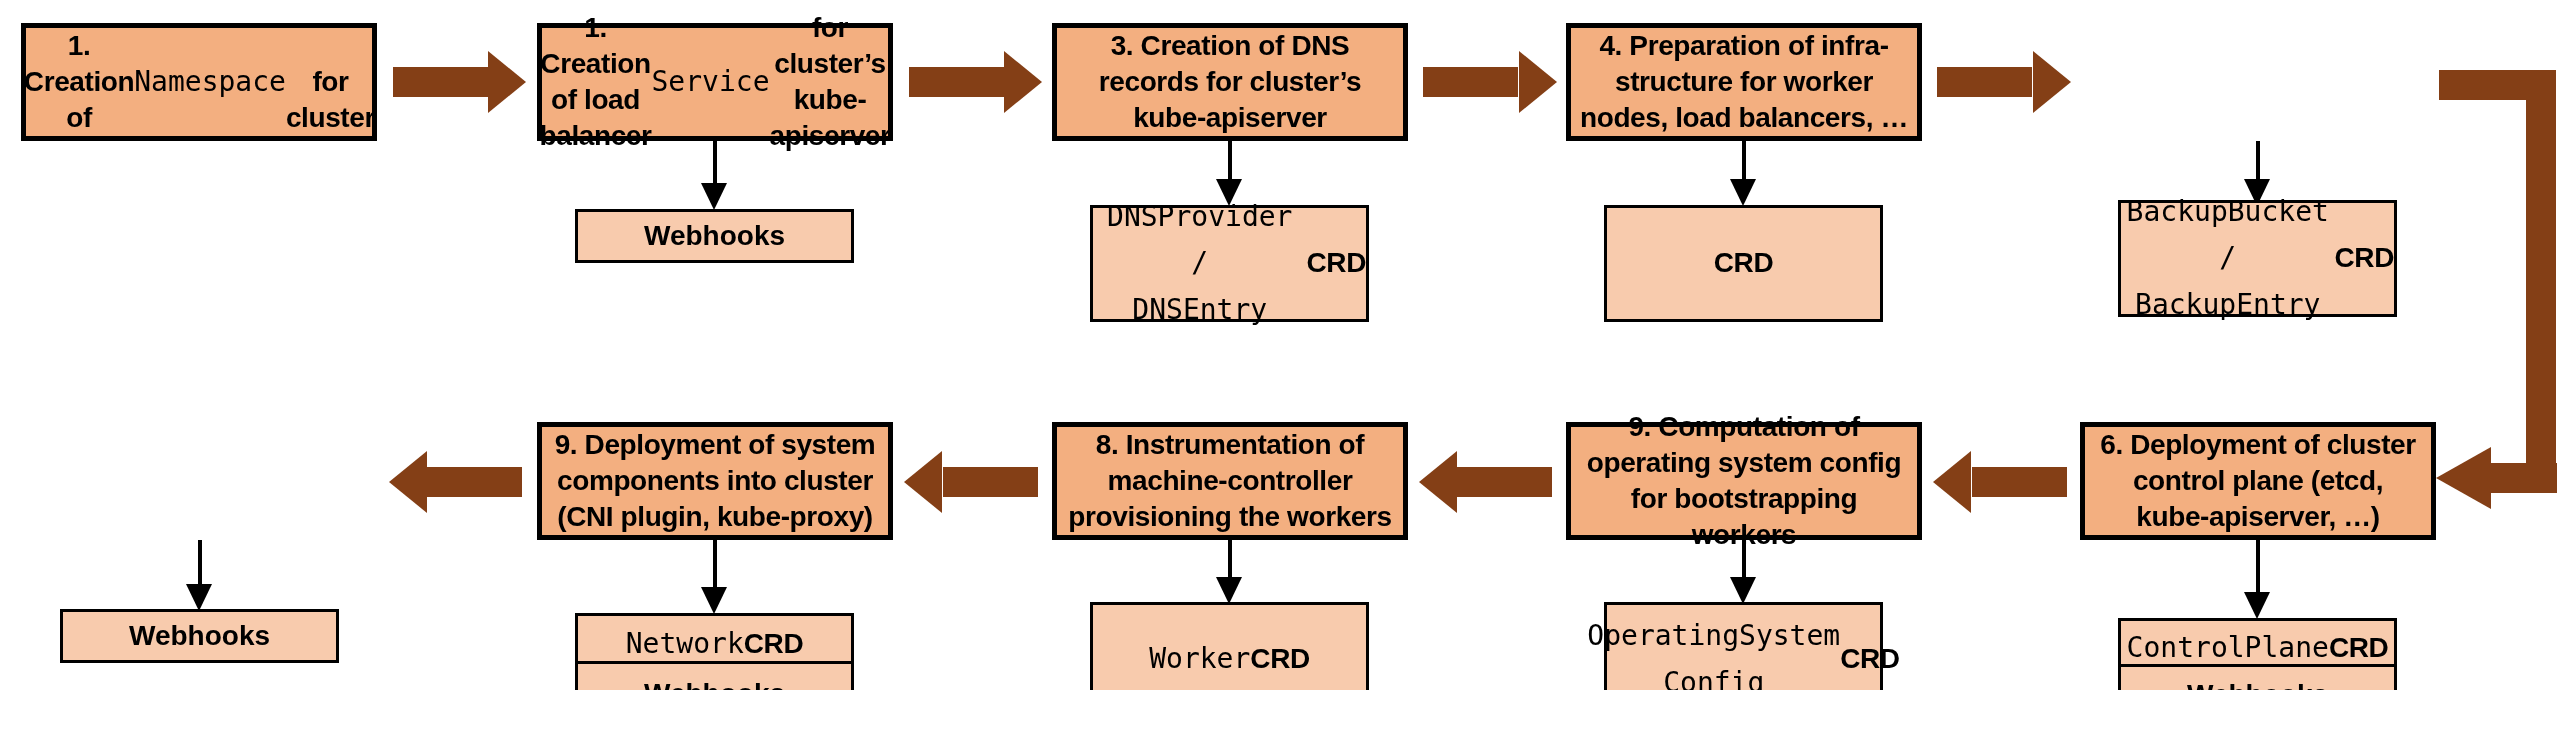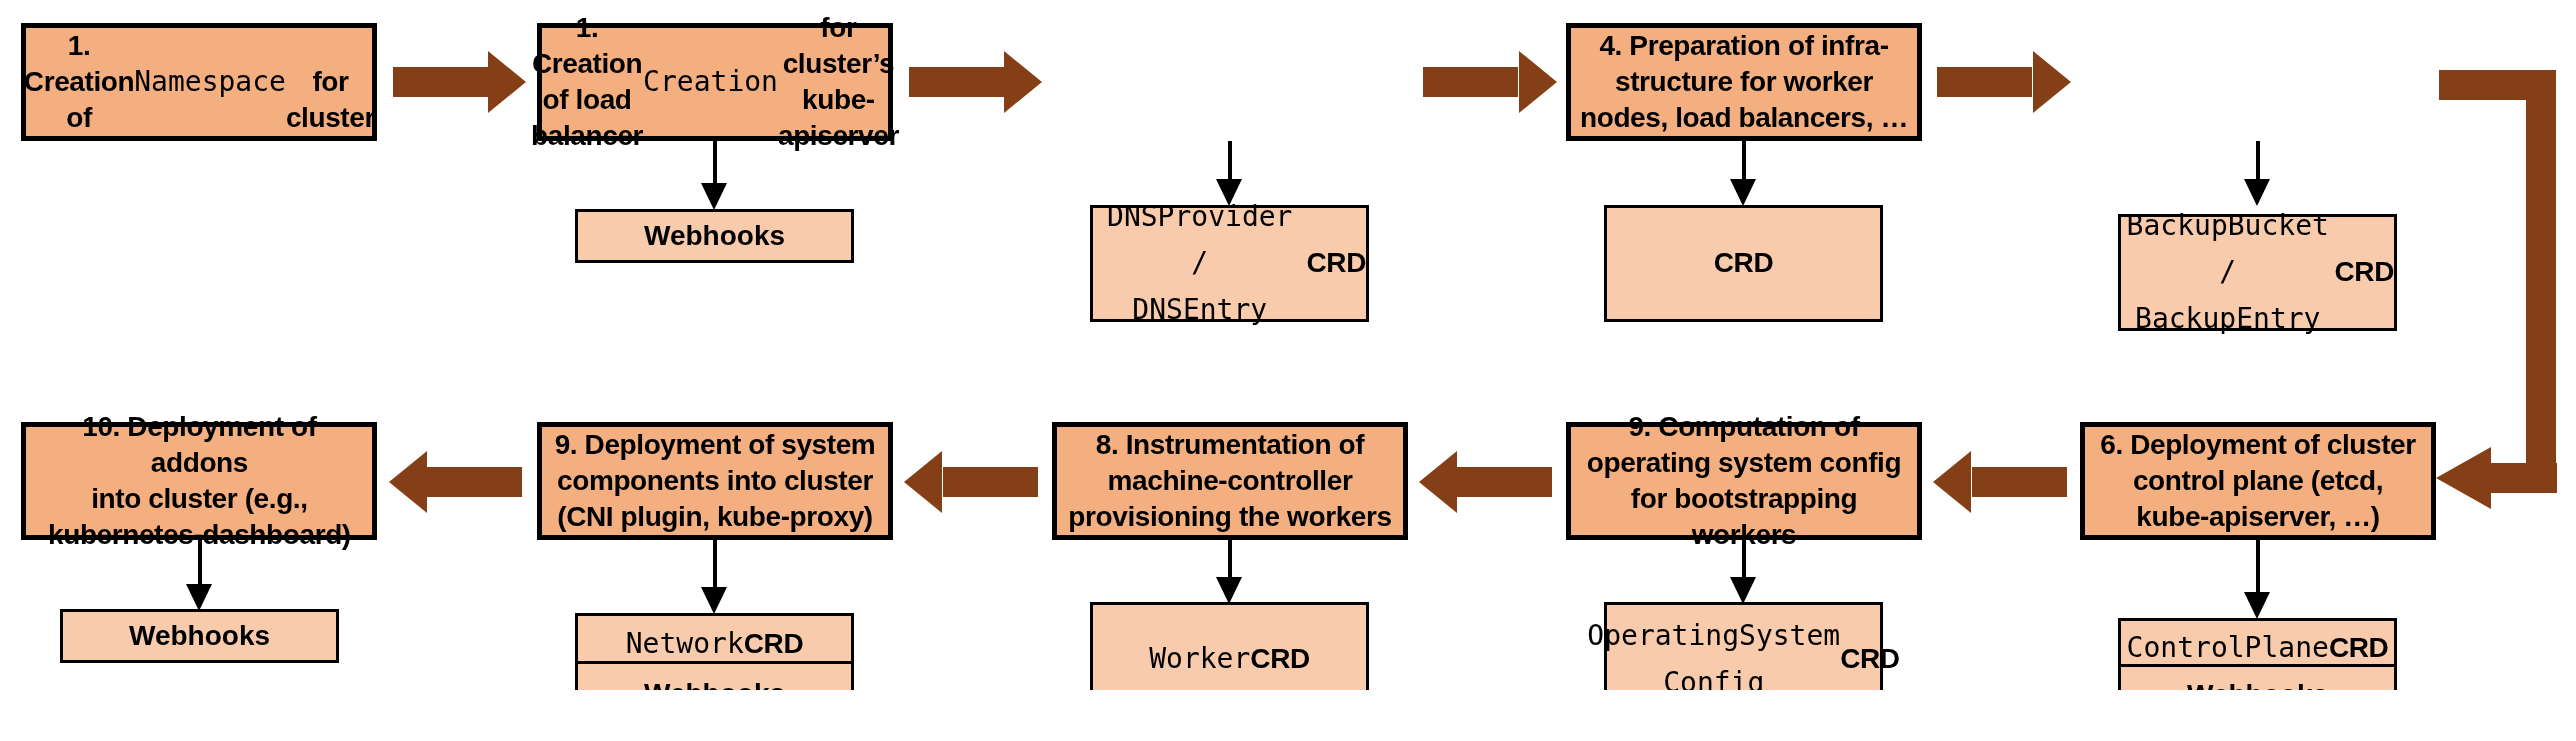--- a/index.html
+++ b/index.html
@@ -54,41 +54,41 @@
 </style>
 </head>
 <body>
 
 <div id="stage">
 
   <div class="mainbox" style="left:21.4px;top:23px"><span>1. Creation of
 </span><span class="mono">Namespace</span><span>
 for cluster</span></div>
   <div class="mainbox" style="left:537px;top:23px"><span>1. Creation of load
-balancer </span><span class="mono">Creation</span><span> for
+balancer </span><span class="mono">Service</span><span> for
 cluster’s kube-apiserver</span></div>
+  <div class="mainbox" style="left:1052px;top:23px"><span>3. Creation of DNS
+records for cluster’s
+kube-apiserver</span></div>
   <div class="mainbox" style="left:1566px;top:23px"><span>4. Preparation of infra-
 structure for worker
 nodes, load balancers, …</span></div>
 
   <div class="mainbox" style="left:2080px;top:422px"><span>6. Deployment of cluster
 control plane (etcd,
 kube-apiserver, …)</span></div>
   <div class="mainbox" style="left:1566px;top:422px"><span>9. Computation of
 operating system config
 for bootstrapping workers</span></div>
   <div class="mainbox" style="left:1052px;top:422px"><span>8. Instrumentation of
 machine-controller
 provisioning the workers</span></div>
   <div class="mainbox" style="left:537px;top:422px"><span>9. Deployment of system
 components into cluster
 (CNI plugin, kube-proxy)</span></div>
-  <div class="mainbox" style="left:21.4px;top:422px"><span>10. Deployment of addons
-into cluster (e.g.,
-kubernetes-dashboard)</span></div>
 
   <div>
     <div class="barrow-body" style="left:393px;top:67px;width:95px"></div>
     <div class="barrow-head-right" style="left:488px;top:51px"></div>
   </div>
   <div>
     <div class="barrow-body" style="left:909px;top:67px;width:95px"></div>
     <div class="barrow-head-right" style="left:1004px;top:51px"></div>
   </div>
   <div>
@@ -159,21 +159,21 @@
   </div>
   <div>
     <div class="conn-line" style="left:198px;top:540px;height:46px"></div>
     <div class="conn-head" style="left:186px;top:584px"></div>
   </div>
 
   <div class="subbox single" style="left:575px;top:209px"><span>Webhooks</span></div>
   <div class="subbox tall" style="left:1090px;top:205px"><span class="mono">DNSProvider /
 DNSEntry </span><span class="crd">CRD</span></div>
   <div class="subbox tall" style="left:1604px;top:205px"><span class="crd">CRD</span></div>
-  <div class="subbox tall" style="left:2118px;top:214px"><span class="mono">BackupBucket /
+  <div class="subbox tall" style="left:2118px;top:200px"><span class="mono">BackupBucket /
 BackupEntry </span><span class="crd">CRD</span></div>
 
   <div class="subbox cell" style="left:2118px;top:618px;height:50px"><span class="mono">ControlPlane </span><span class="crd">CRD</span></div>
   <div class="subbox cell" style="left:2118px;top:664px;height:51px"><span>Webhooks</span></div>
   <div class="subbox tall" style="left:1604px;top:602px;height:115px"><span class="mono">OperatingSystem
 Config </span><span class="crd">CRD</span></div>
   <div class="subbox tall" style="left:1090px;top:602px;height:115px"><span class="mono">Worker
 </span><span class="crd">CRD</span></div>
   <div class="subbox cell" style="left:575px;top:613px;height:51px"><span class="mono">Network </span><span class="crd">CRD</span></div>
   <div class="subbox cell" style="left:575px;top:661px;height:53px"><span>Webhooks</span></div>

